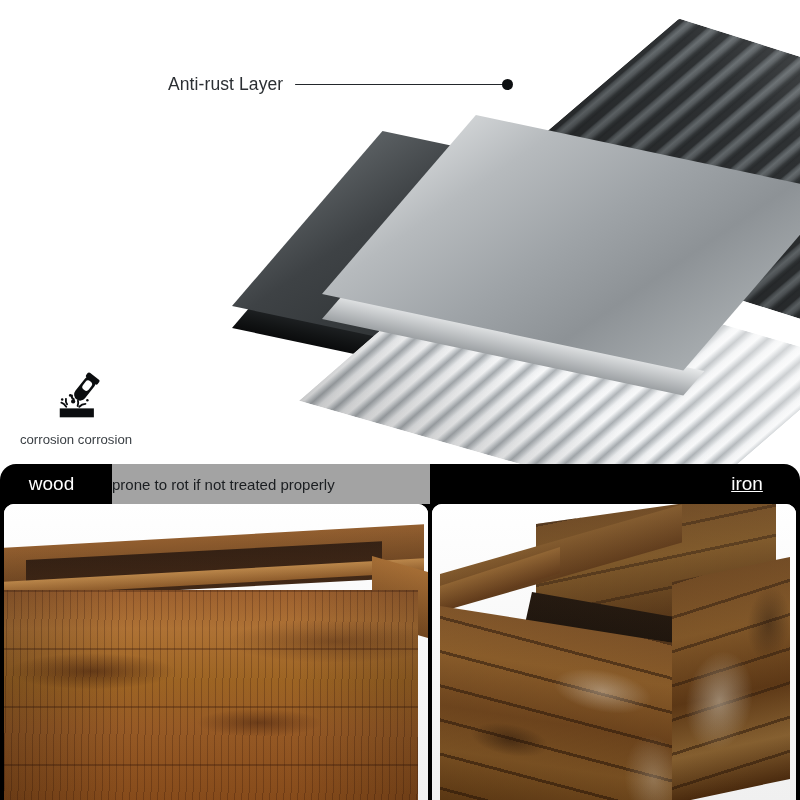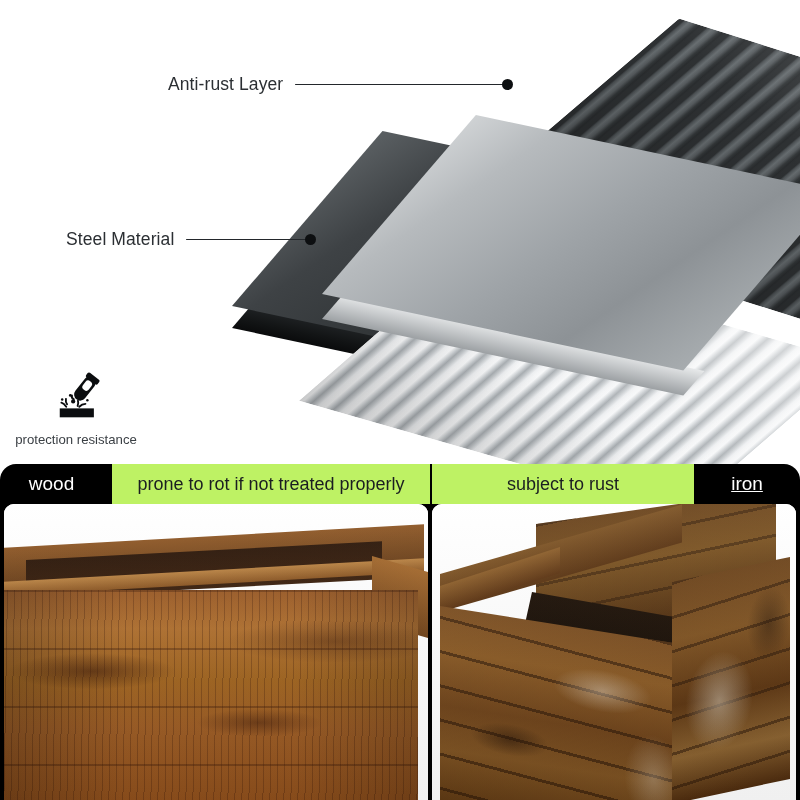--- a/index.html
+++ b/index.html
@@ -128,23 +128,23 @@
     background: #000000; border-radius: 16px 16px 0 0; overflow: hidden;
   }
   #compare-head { position: absolute; left: 0; top: 0; width: 800px; height: 40px; }
   .head-tab {
     position: absolute; top: 0; height: 40px; display: flex; align-items: center;
     justify-content: center; color: #ffffff; font-size: 19px;
   }
   #tab-wood { left: 0; width: 103px; }
   #tab-iron { left: 694px; width: 106px; text-decoration: underline; }
   .head-note {
-    position: absolute; top: 0; height: 40px; background: #bef264;
-    display: flex; align-items: center; justify-content: center;
-    color: #1b1e21; font-size: 18px; white-space: nowrap;
+    position: absolute; top: 0; height: 40px; background: #a3a3a3;
+    display: flex; align-items: center; 
+    color: #1b1e21; font-size: 15px; white-space: nowrap;
   }
   #note-wood { left: 112px; width: 318px; }
   #note-iron { left: 432px; width: 262px; }
 
   .photo-frame {
     position: absolute; top: 40px; height: 296px; background: #ffffff;
     border-radius: 10px 10px 0 0; overflow: hidden;
   }
   #frame-wood { left: 4px; width: 424px; }
   #frame-iron { left: 432px; width: 364px; }
@@ -277,25 +277,20 @@
       </div>
     </div>
 
     <div class="callout" id="callout-antirust">
       <span class="clabel">Anti-rust Layer</span>
       <span class="cline"></span>
       <span class="cdot"></span>
     </div>
 
 
-    <div class="callout" id="callout-steel">
-      <span class="clabel">Steel Material</span>
-      <span class="cline"></span>
-      <span class="cdot"></span>
-    </div>
   </div>
 
   <div id="features">
 
 
 
     <div class="feature">
       <div class="ficon">
         <svg width="56" height="52" viewBox="0 0 68 64">
           <rect x="14" y="46" width="42" height="11" fill="#0b0d0f"></rect>
@@ -308,35 +303,32 @@
           <circle cx="30.5" cy="37.5" r="2.6" fill="#0b0d0f"></circle>
           <circle cx="27" cy="30" r="1.7" fill="#0b0d0f"></circle>
           <path d="M22 44c-2-3-4-4.5-6-5" stroke="#0b0d0f" stroke-width="2.3" fill="none" stroke-linecap="round"></path>
           <path d="M23 41c-1.6-2.6-1.8-4.6-1.4-6.6" stroke="#0b0d0f" stroke-width="2.3" fill="none" stroke-linecap="round"></path>
           <path d="M38 44c2.4-2.6 5-3.6 7.6-3.6" stroke="#0b0d0f" stroke-width="2.3" fill="none" stroke-linecap="round"></path>
           <path d="M36 43c1-2.6 1-4.6.4-6.4" stroke="#0b0d0f" stroke-width="2.3" fill="none" stroke-linecap="round"></path>
           <circle cx="17" cy="35" r="1.5" fill="#0b0d0f"></circle>
           <circle cx="48" cy="36" r="1.5" fill="#0b0d0f"></circle>
         </svg>
       </div>
-      <div class="fcap">protection resistance</div>
+      <div class="fcap">corrosion corrosion</div>
     </div>
   </div>
 
   <div id="compare">
 
     <div id="compare-head">
       <div class="head-tab" id="tab-wood">
         <span>wood</span>
       </div>
       <div class="head-note" id="note-wood">
         <span>prone to rot if not treated properly</span>
-      </div>
-      <div class="head-note" id="note-iron">
-        <span>subject to rust</span>
       </div>
       <div class="head-tab" id="tab-iron">
         <span>iron</span>
       </div>
     </div>
 
     <div class="photo-frame" id="frame-wood">
       <div class="photo wood-photo">
         <div class="wood-box">
           <div class="wood-rim"></div>

